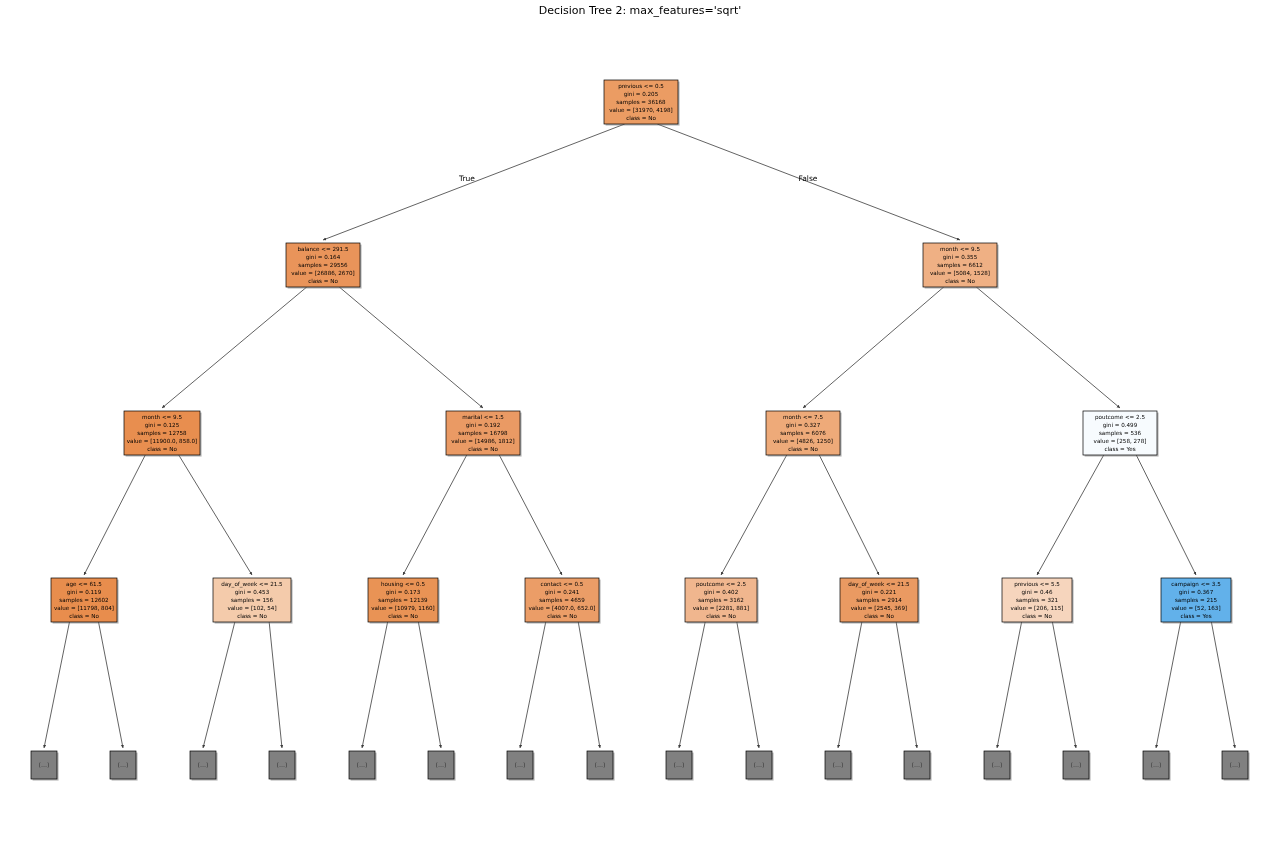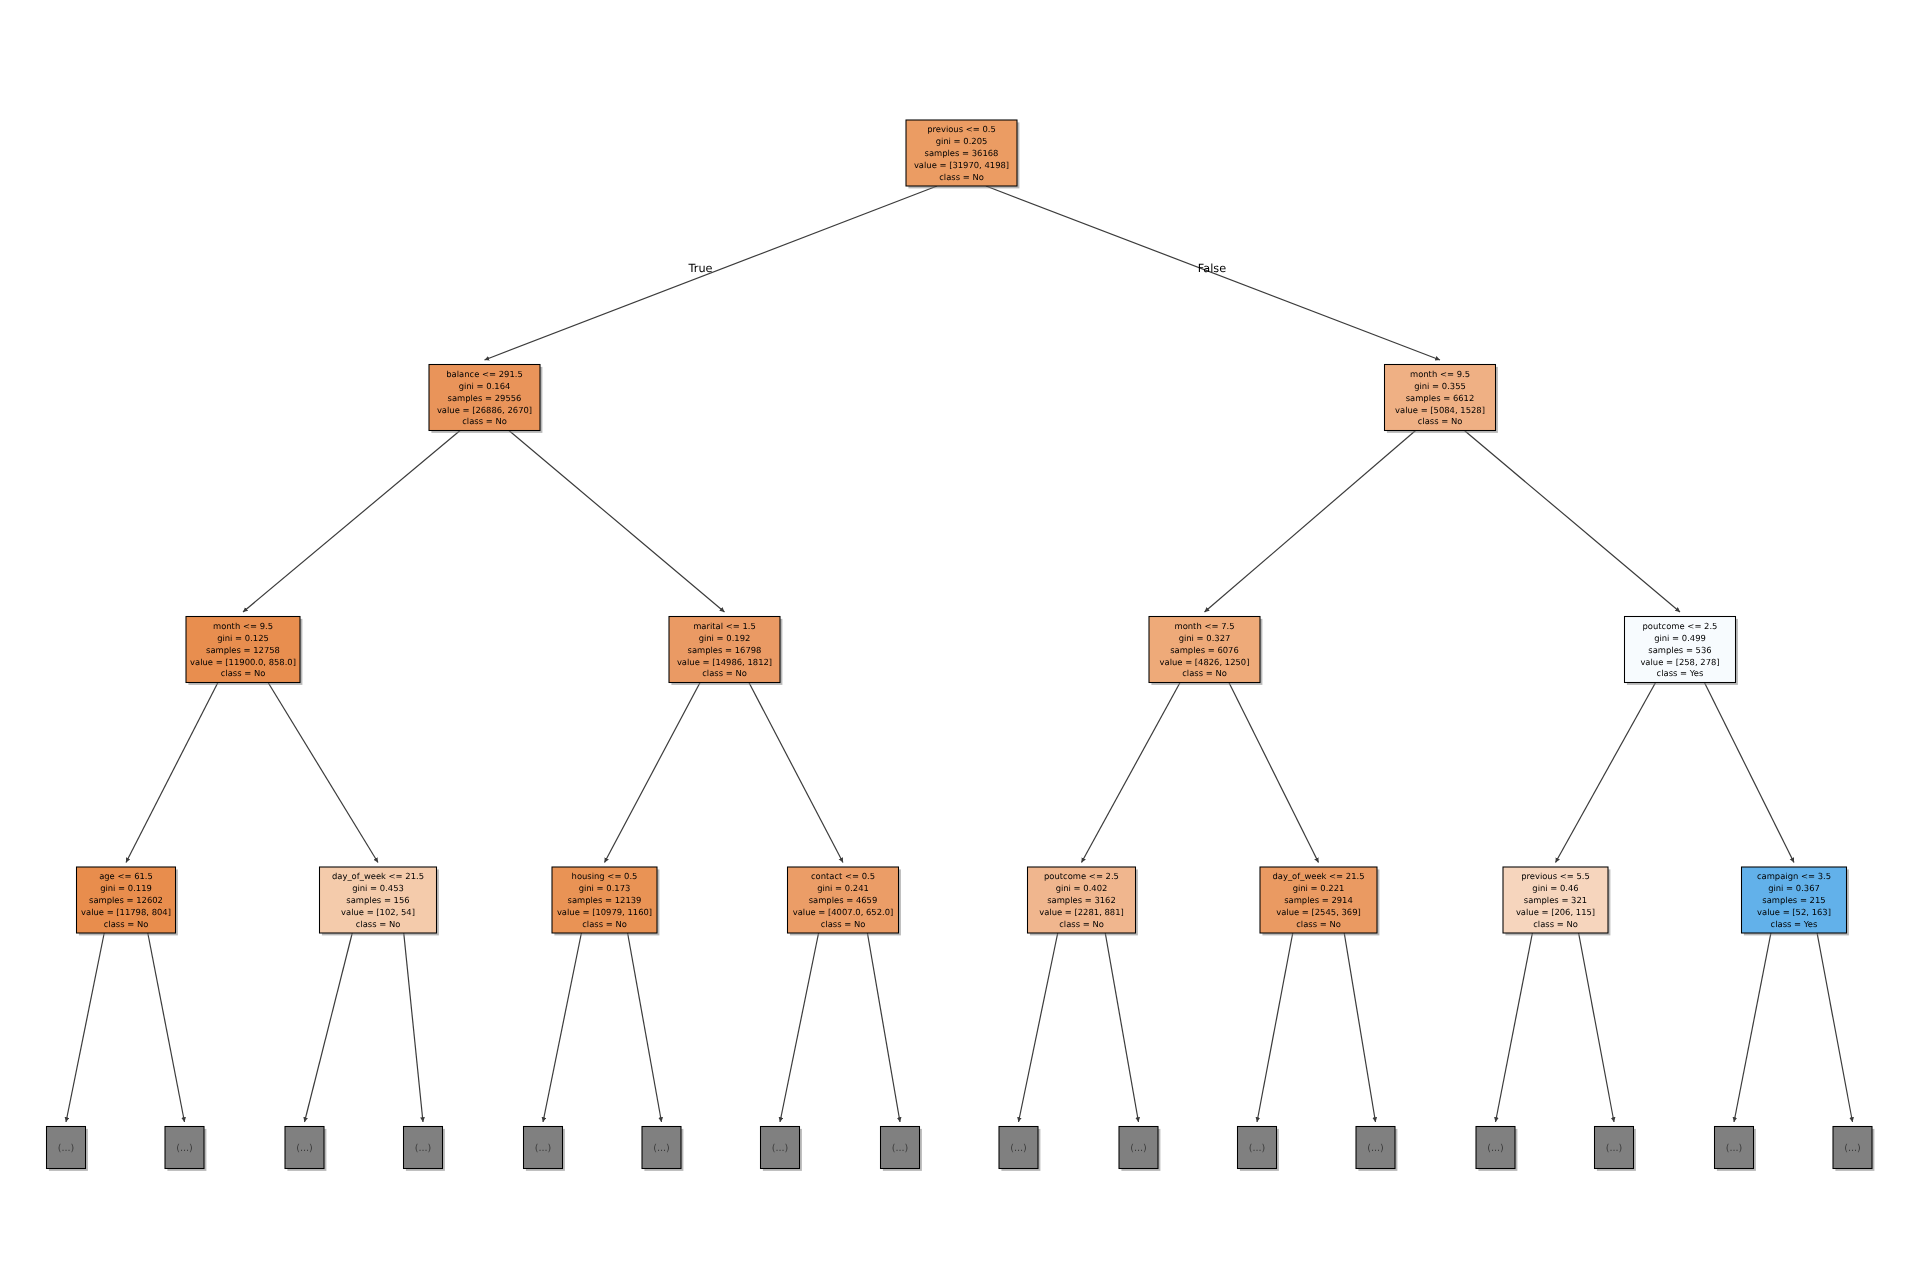--- a/index.html
+++ b/index.html
@@ -69,20 +69,21 @@
     fill: #3a3a3a;
     text-anchor: middle;
     dominant-baseline: middle;
   }
 </style>
 </head>
 <body>
 
 <div id="tree-figure">
 
+  <div id="figure-title">Decision Tree 2: max_features='sqrt'</div>
 
   <svg id="tree-canvas" viewBox="0 0 1280 852">
     <defs>
       <marker id="arrow-head" markerWidth="5" markerHeight="5" refX="4" refY="2" orient="auto" markerUnits="strokeWidth">
         <path d="M0,0 L4,2 L0,4 z" fill="#3b3b3b"></path>
       </marker>
     </defs>
     <g id="edges-layer">
         <line x1="624.72" y1="124" x2="323" y2="240" class="edge-line" marker-end="url(#arrow-head)"></line>
         <line x1="657.28" y1="124" x2="960" y2="240" class="edge-line" marker-end="url(#arrow-head)"></line>

